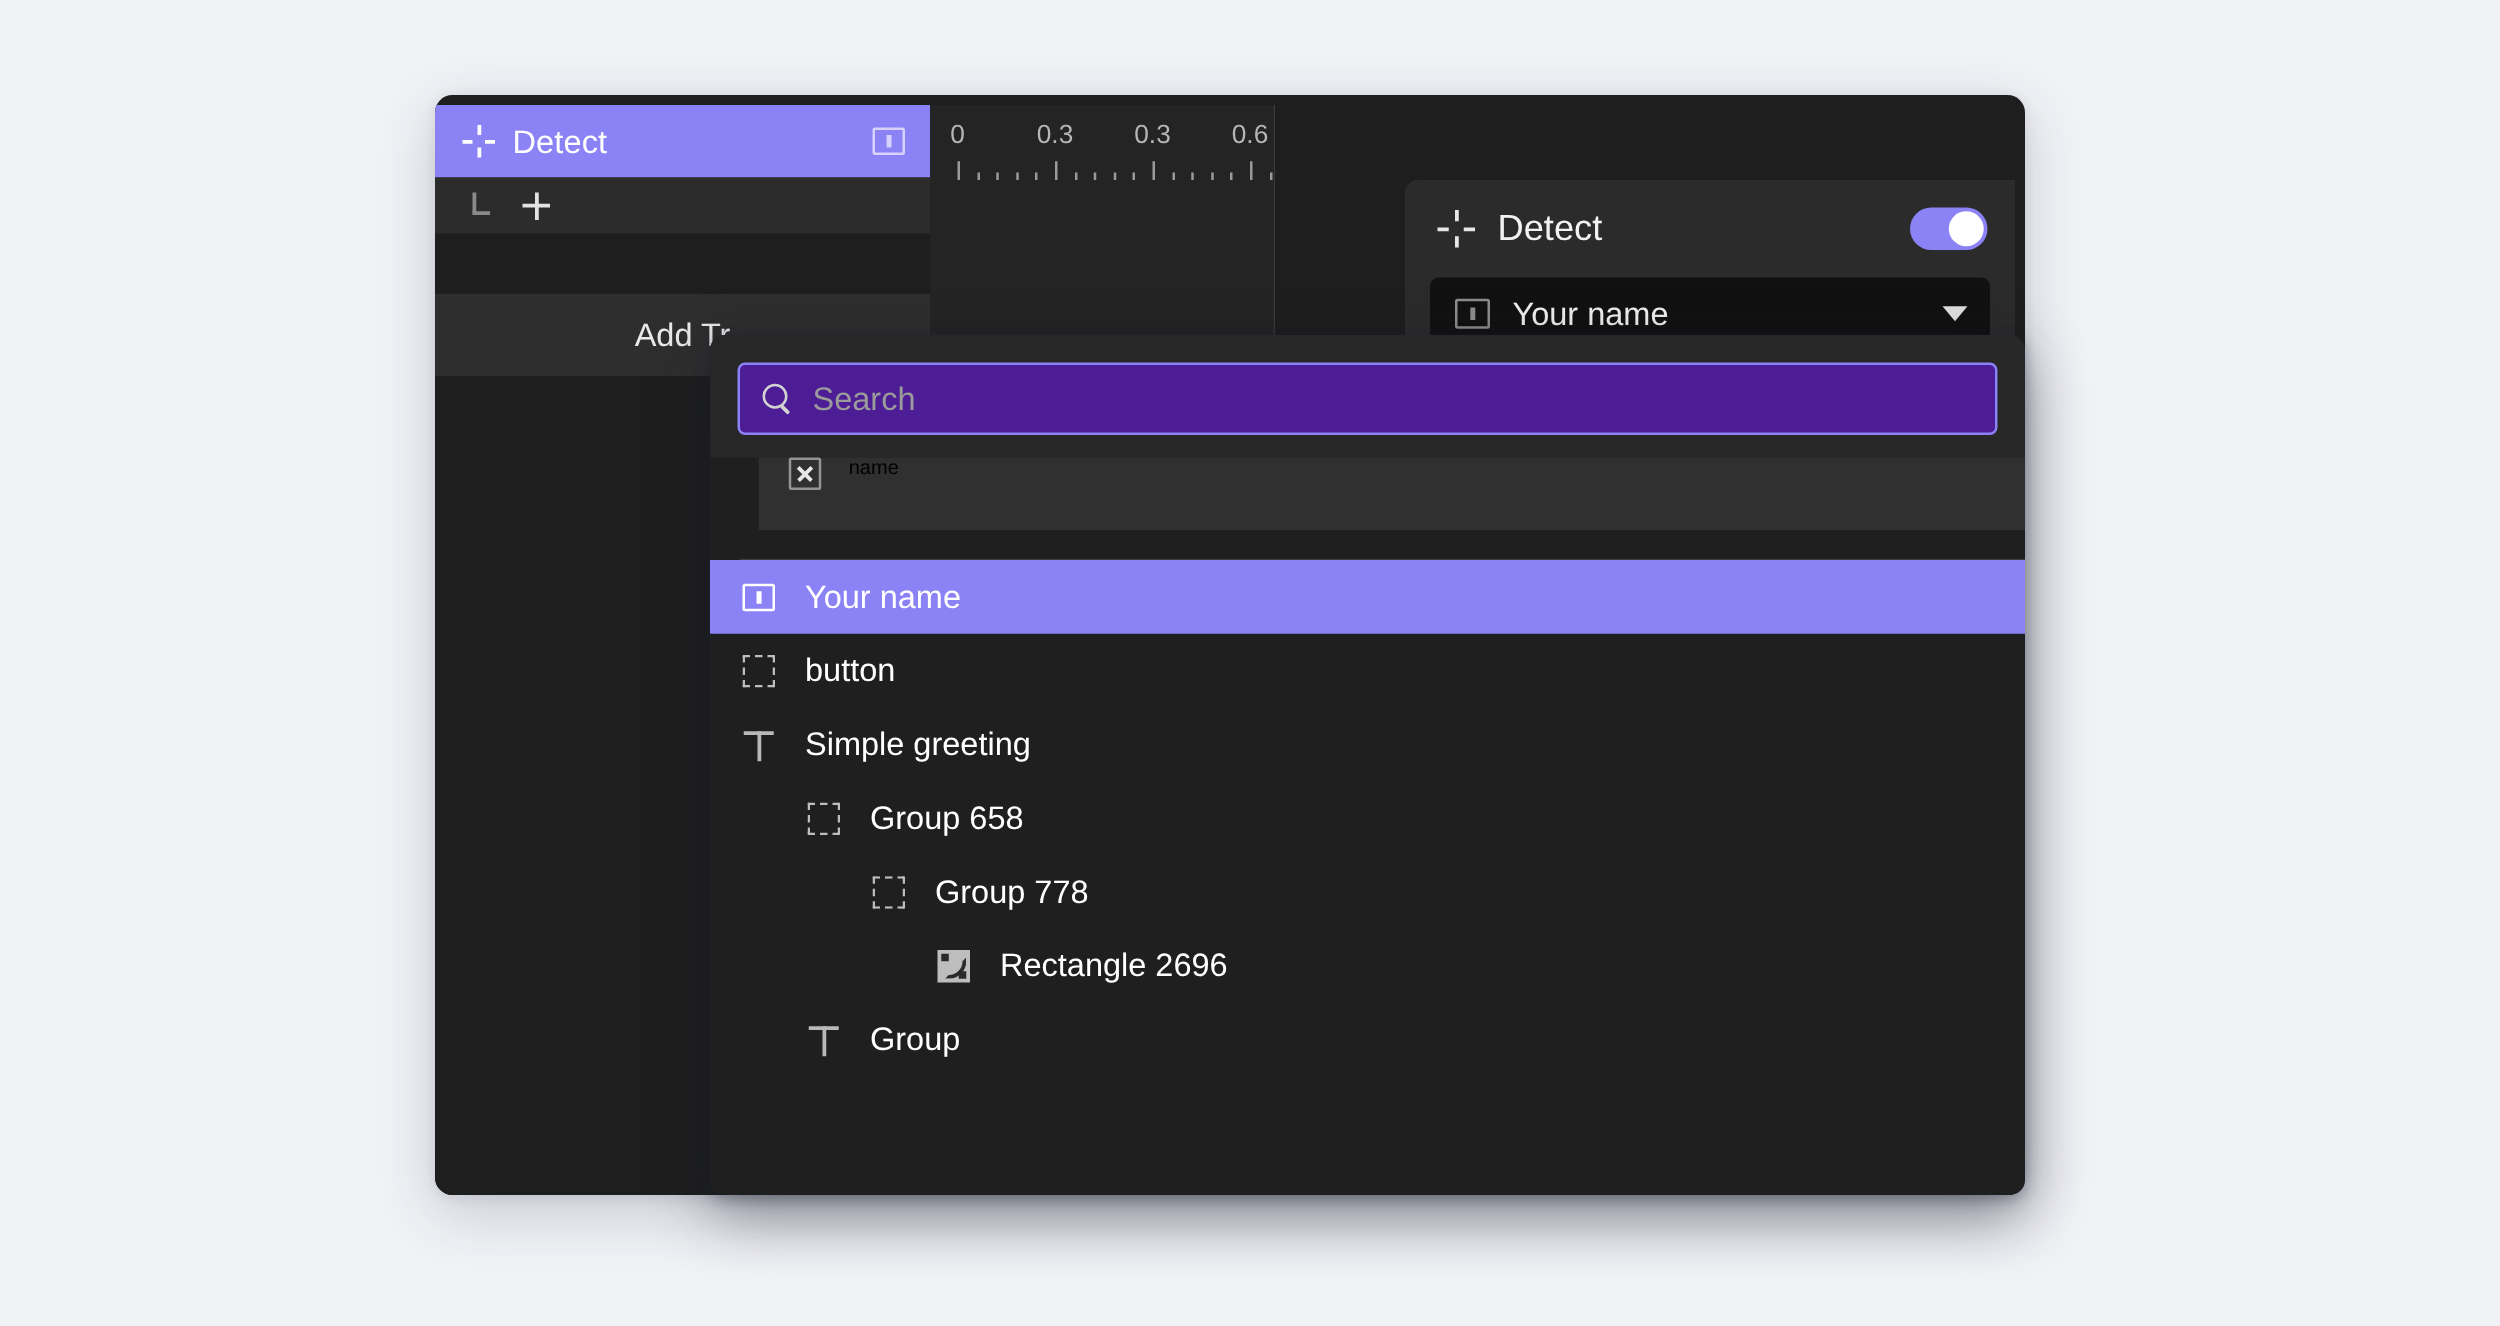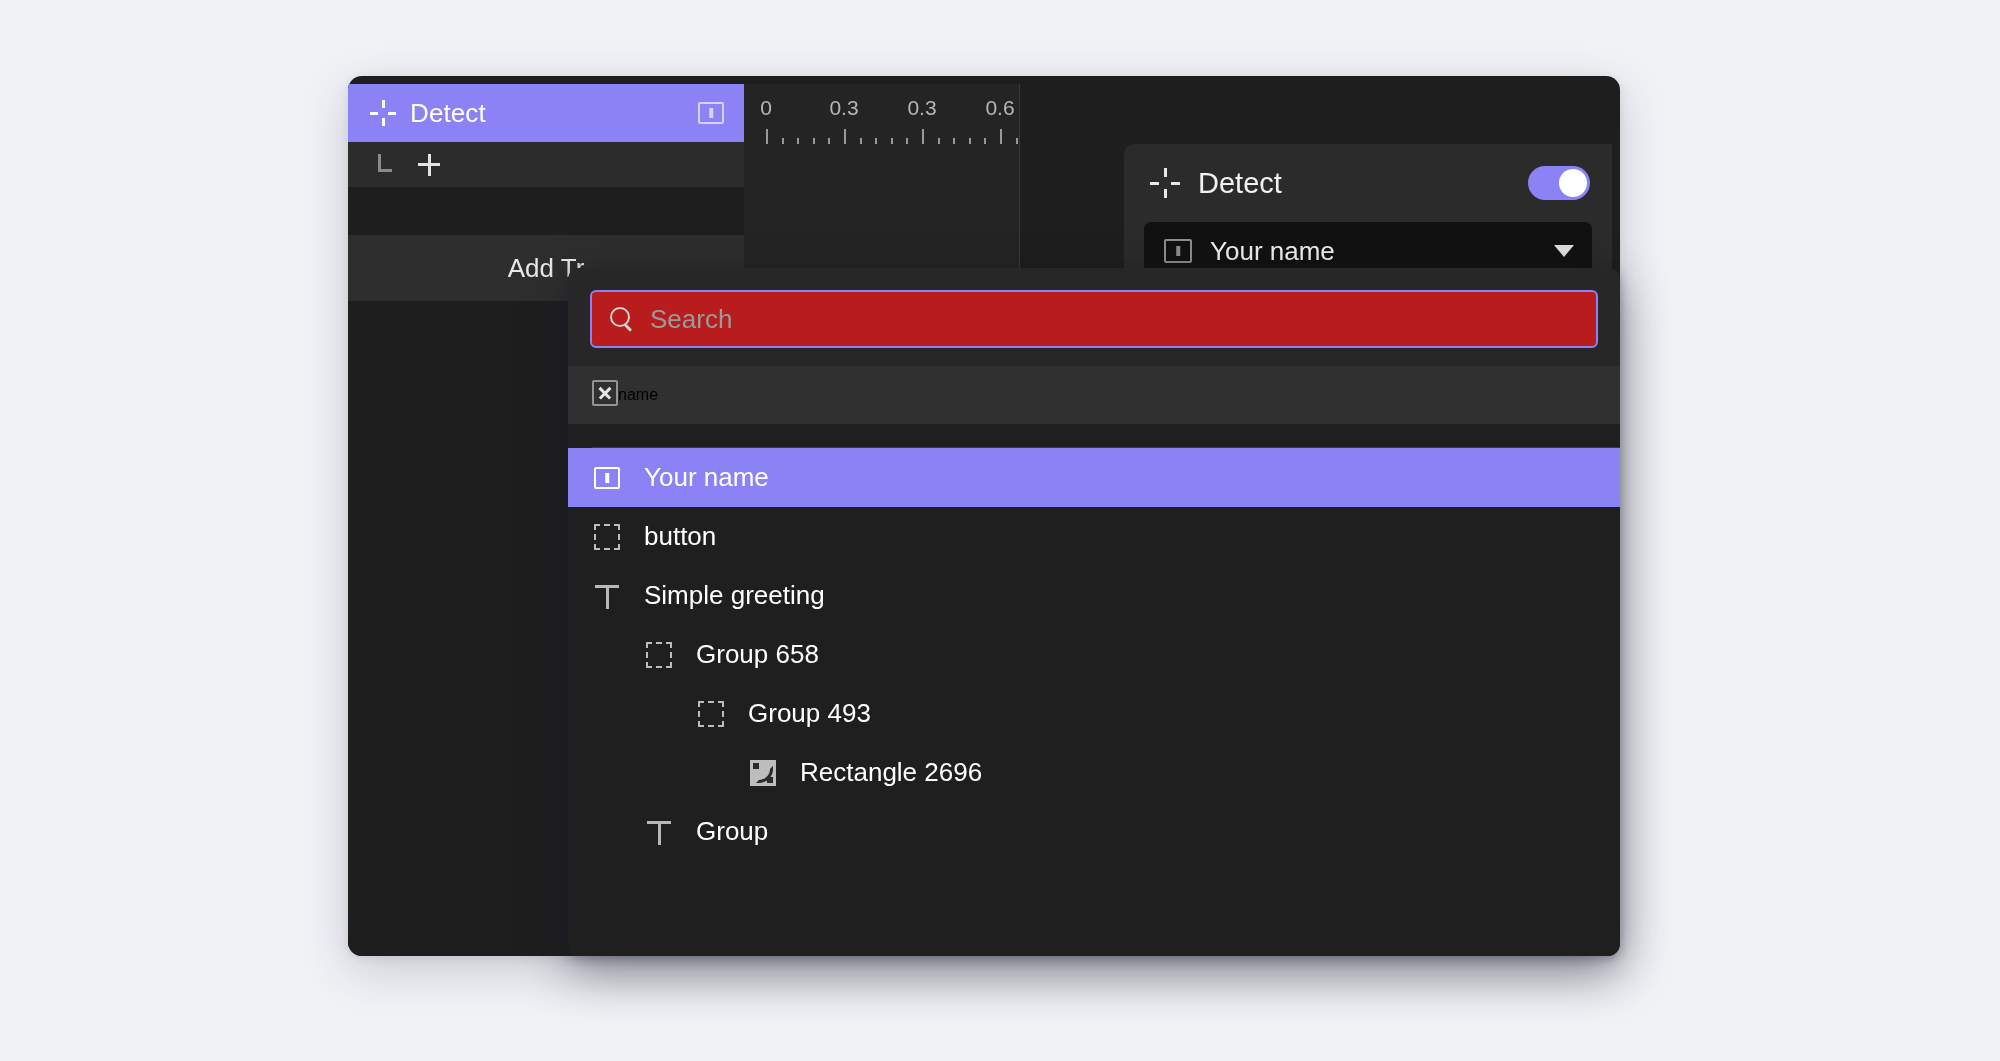--- a/index.html
+++ b/index.html
@@ -275,21 +275,21 @@
     border-radius: 12px;
     box-shadow: 0 16px 50px rgba(25,28,45,0.45), 0 3px 12px rgba(25,28,45,0.28);
     overflow: hidden;
   }
   .dd-search-wrap {
     padding: 22px 22px 18px 22px;
     background: #272727;
   }
   .dd-search {
     height: 58px;
-    background: #b91c1c;
+    background: #4c1d95;
     border: 2.5px solid #8b82f5;
     border-radius: 6px;
     display: flex;
     align-items: center;
     padding: 0 18px;
     gap: 16px;
   }
   .ico-search {
     width: 24px; height: 24px;
     position: relative;
@@ -322,23 +322,24 @@
     font-family: "Liberation Sans", sans-serif;
     font-size: 26px;
     color: #f0f0f0;
   }
   .dd-search input::placeholder { color: #9b9b9b; }
 
   .dd-current {
     background: #303030;
     height: 58px;
     display: flex;
-    align-items: center;
     padding-left: 24px;
+    gap: 22px;
     cursor: pointer;
+    margin-left: 39px;
   }
   .dd-divider {
     height: 24px;
     background: #1f1f1f;
     position: relative;
   }
   .dd-divider::after {
     content: "";
     position: absolute;
     left: 24px; right: 0; bottom: 0;
@@ -569,21 +570,21 @@
       <div class="dd-row" style="padding-left: 76px;">
         <span class="ico-slot">
           <span class="ico-frame"></span>
         </span>
         <span class="txt">Group 658</span>
       </div>
       <div class="dd-row" style="padding-left: 128px;">
         <span class="ico-slot">
           <span class="ico-frame"></span>
         </span>
-        <span class="txt">Group 493</span>
+        <span class="txt">Group 778</span>
       </div>
       <div class="dd-row" style="padding-left: 180px;">
         <span class="ico-slot">
           <span class="ico-vector">
             <span class="arc"></span>
           </span>
         </span>
         <span class="txt">Rectangle 2696</span>
       </div>
       <div class="dd-row" style="padding-left: 76px;">

